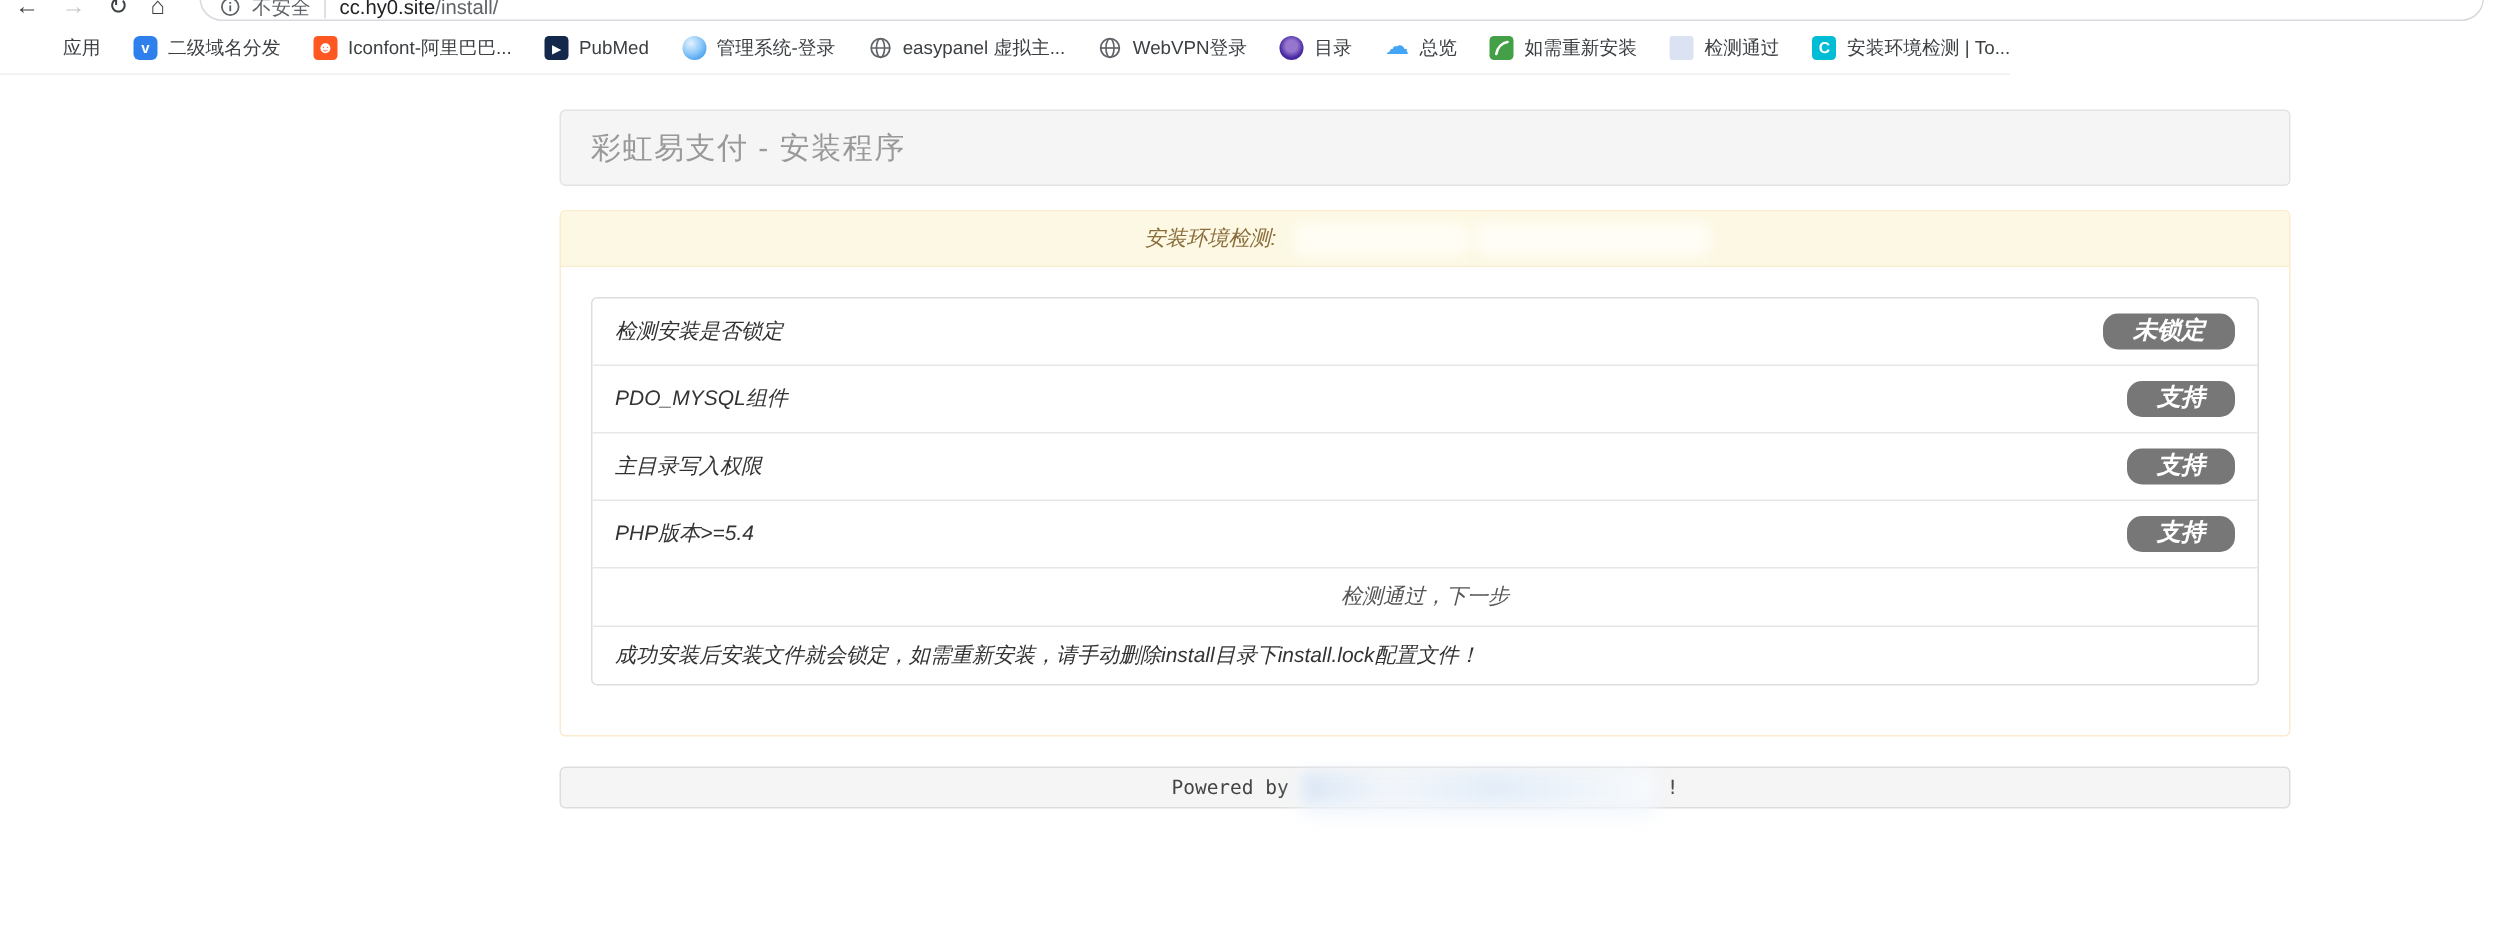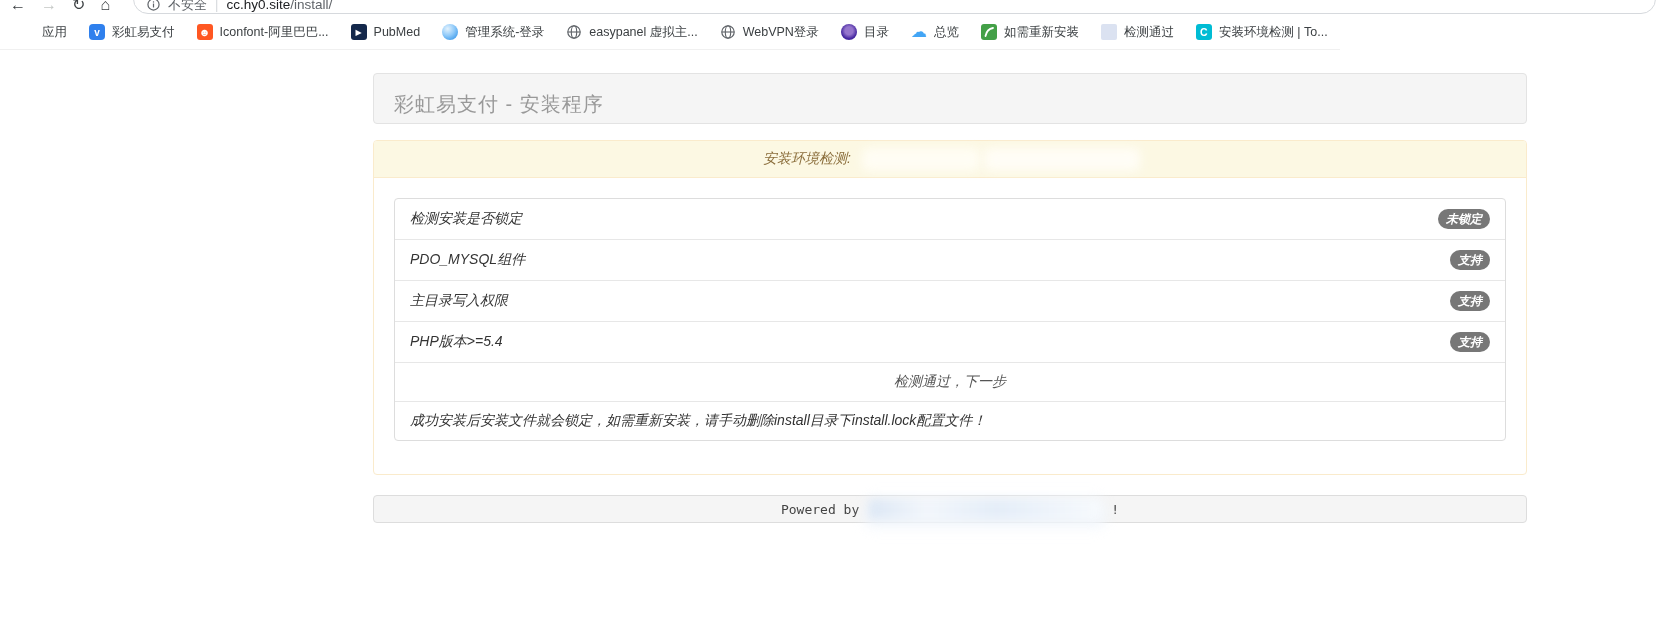--- a/index.html
+++ b/index.html
@@ -50,42 +50,42 @@
   .ic-cloud { color:#42a5f5; font-size:16px; line-height:1; }
   .ic-green { background:#43a047; border-radius:3px; }
   .ic-pale { background:#dbe2f1; border-radius:2px; }
   .ic-cyan { background:#00bcd4; border-radius:3px; color:#fff; font-size:10.5px; font-weight:bold; }
 
   
   .container { position:absolute; left:373px; top:73px; width:1154px; }
 
   .title-panel {
     height:51px; background:#f5f5f5; border:1px solid #e3e3e3; border-radius:4px;
-    display:flex; padding:17px 20px;
+    display:flex; align-items:center; padding:0 20px;
     font-size:20px; color:#999; margin-bottom:16px; letter-spacing:1px;
   }
 
   .warning-panel { border:1px solid #faebcc; border-radius:4px; background:#fff; margin-bottom:20px;font-style:italic; }
   .warning-heading {
     background:#fcf8e3; color:#8a6d3b; border-bottom:1px solid #faebcc;
     border-radius:3px 3px 0 0; padding:9px 15px; font-size:14px;
     display:flex; align-items:center; justify-content:center; gap:10px;
   }
   .warning-body { padding:20px 20px 33px; }
 
   .check-table { border:1px solid #ddd; border-radius:4px; overflow:hidden; background:#fff; }
   .check-row {
     display:flex; align-items:center; justify-content:space-between;
     padding:10px 15px; border-bottom:1px solid #e7e7e7; font-size:14px; color:#333;
   }
   .check-row:last-child { border-bottom:none; }
   .check-row.center { justify-content:center; color:#555; cursor:pointer; }
   .badge {
-    background:#777; color:#fff; font-size:12px; font-weight:bold;
-    padding:4px 8px; border-radius:10px; line-height:1; white-space:nowrap;
+    background:#777; color:#fff; font-size:16px; font-weight:bold;
+    padding:4px 20px; border-radius:10px; line-height:1; white-space:nowrap;
   }
 
   .footer-panel {
     height:28px; background:#f5f5f5; border:1px solid #ddd; border-radius:4px;
     display:flex; align-items:center; justify-content:center; gap:10px;
     font-family:"DejaVu Sans Mono","Liberation Mono",monospace; font-size:13px; color:#444;
   }
 
   
   .redacted { display:inline-block; border-radius:3px; filter:blur(4px); }
@@ -132,21 +132,21 @@
         <i></i>
         <i></i>
         <i></i>
         <i></i>
       </span>
     <span class="bm-label">应用</span>
   </div>
 
   <div class="bm-item">
     <span class="bm-ic ic-blue-shield">v</span>
-    <span class="bm-label">彩虹易支付</span>
+    <span class="bm-label">二级域名分发</span>
   </div>
   <div class="bm-item">
     <span class="bm-ic ic-red-square">☻</span>
     <span class="bm-label">Iconfont-阿里巴巴...</span>
   </div>
   <div class="bm-item">
     <span class="bm-ic ic-pubmed">▶</span>
     <span class="bm-label">PubMed</span>
   </div>
   <div class="bm-item">

